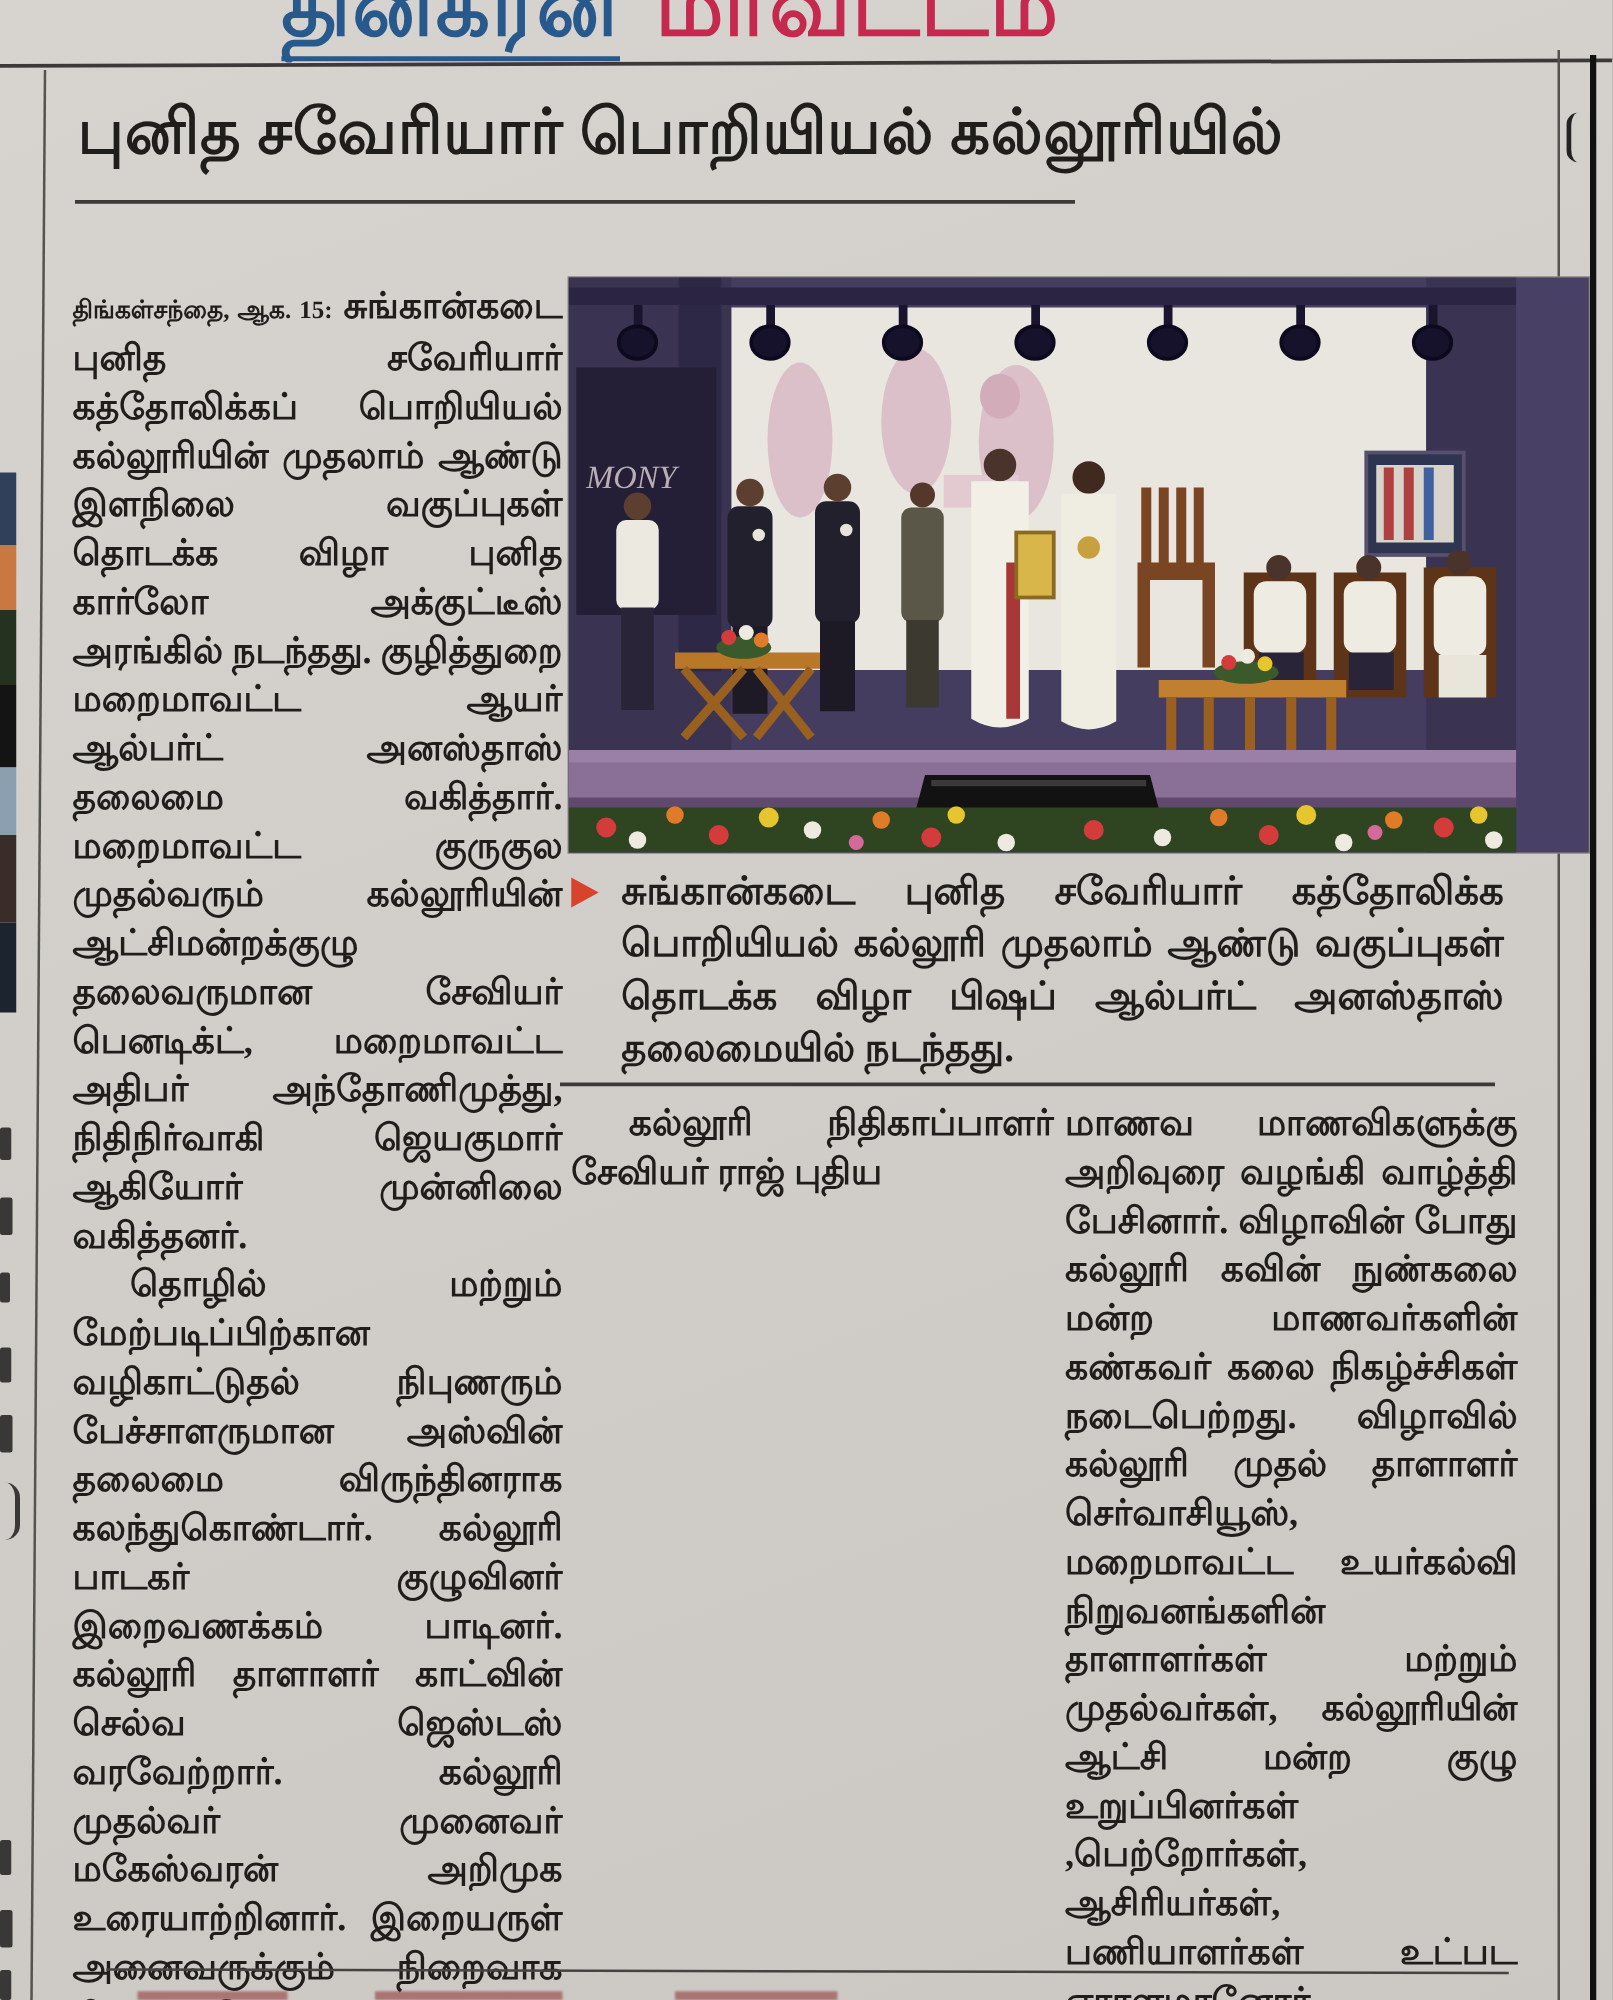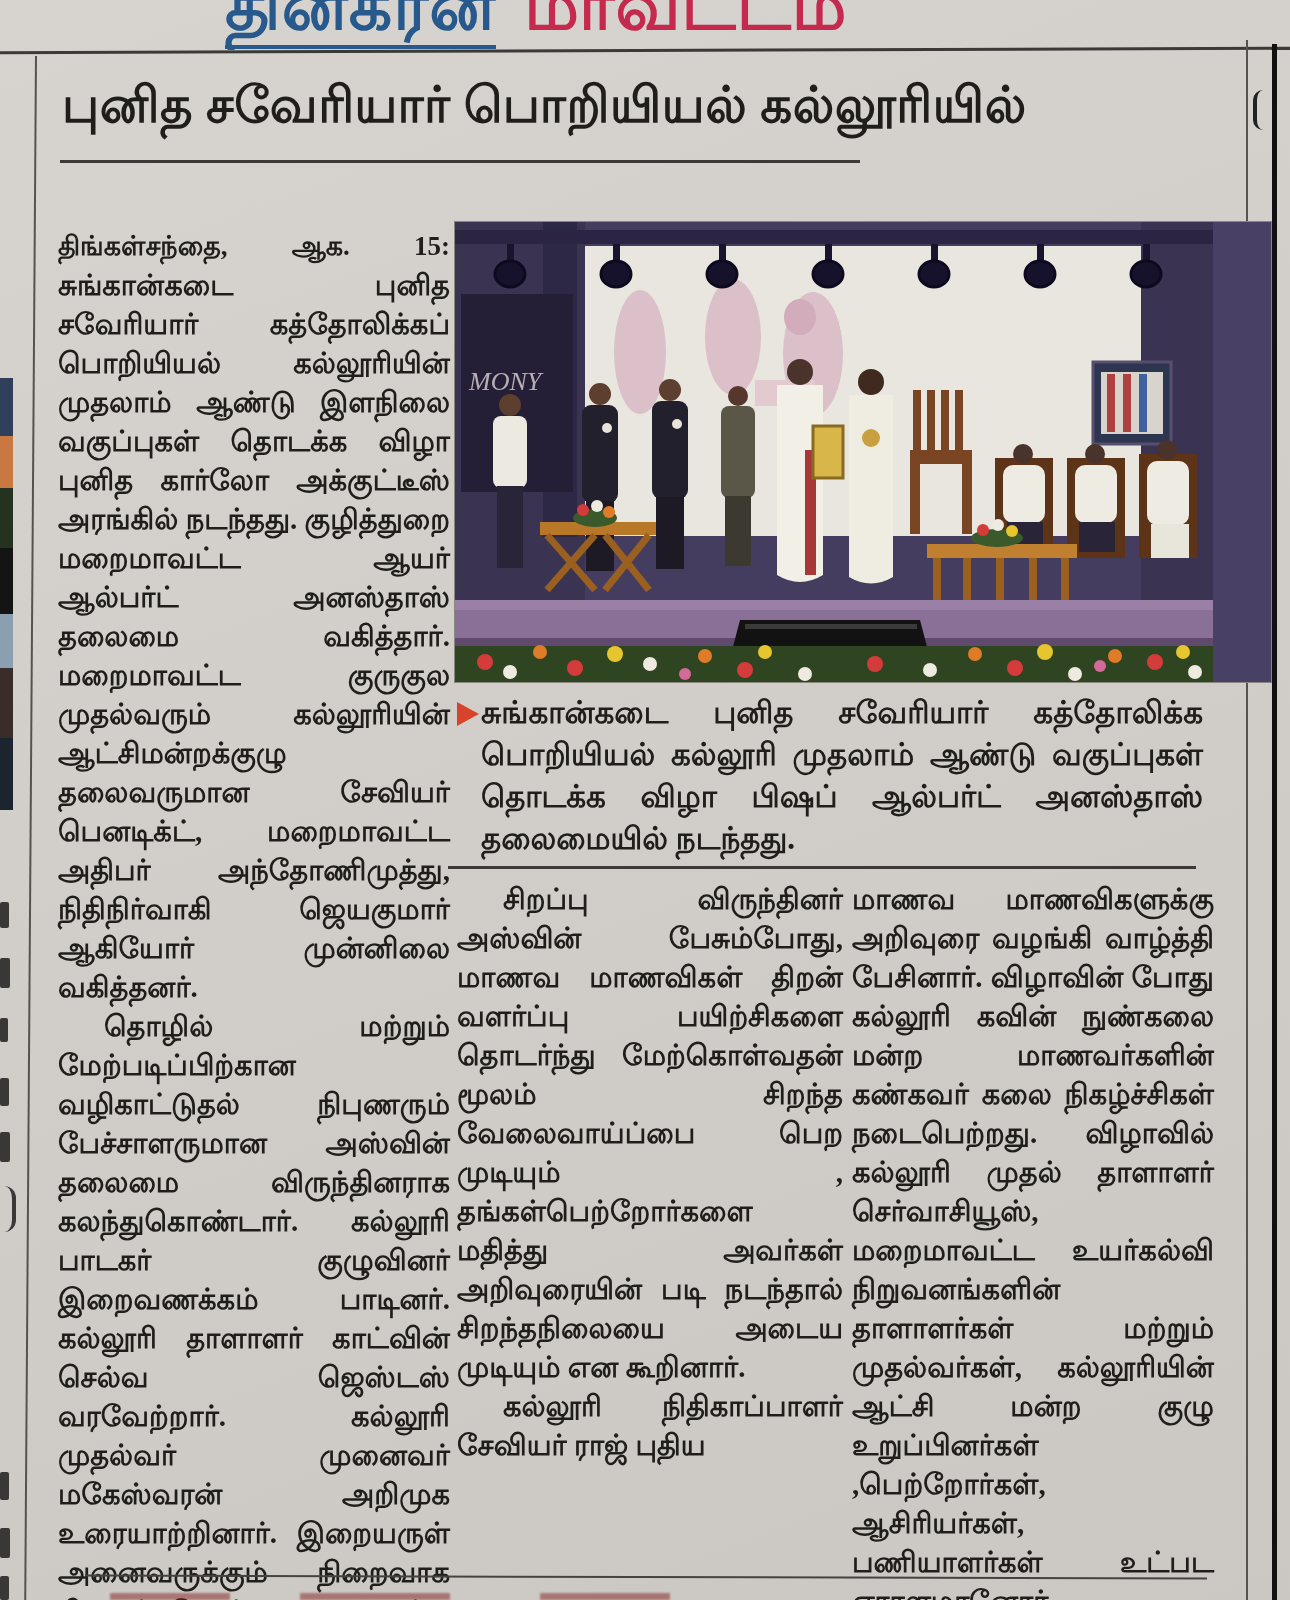--- a/index.html
+++ b/index.html
@@ -20,27 +20,27 @@
   #kicker{left:62px;top:76px;width:1000px;font-size:50px;font-weight:700;letter-spacing:0.5px;}
   #kicker-underline{left:60px;top:160px;width:800px;height:3px;background:#3b3a38;}
   #headline{left:52px;top:166px;width:1190px;font-size:64px;font-weight:800;letter-spacing:-1px;white-space:nowrap;}
   
   .bodycol{font-size:29px;line-height:39px;font-weight:600;text-align:justify;}
   .bodycol p{margin:0;}
   .bodycol p.indent{text-indent:46px;}
   #col-left{left:58px;top:226px;width:392px;}
   #col-middle{left:457px;top:880px;width:386px;}
   #col-right{left:852px;top:880px;width:362px;}
-  .dateline{font-weight:800;font-size:27px;}
+  .dateline{font-weight:800;font-size:20px;}
   
   #photo{left:455px;top:222px;width:816px;height:460px;background:#494066;box-shadow:0 0 0 1px #8a877f;}
   #caption{left:455px;top:692px;width:748px;font-size:31px;line-height:42px;font-weight:700;}
   #caption-bullet{position:absolute;left:2px;top:10px;width:0;height:0;
     border-left:22px solid #d8432c;border-top:12px solid transparent;border-bottom:12px solid transparent;}
-  #caption-text{display:block;margin-left:26px;text-align:justify;}
+  #caption-text{display:block;margin-left:42px;text-align:justify;}
   #caption-rule{left:448px;top:866px;width:748px;height:3px;background:#3b3a38;}
   #bottom-rule{left:85px;top:1576px;width:1122px;height:2px;background:#45433f;transform:rotate(0.15deg);}
   
   #rule-left{left:35px;top:56px;height:1544px;transform:rotate(0.4deg);transform-origin:top;}
   #rule-right{left:1246px;top:40px;height:1560px;}
   #adjacent-border{left:1272px;top:44px;width:5px;height:1556px;background:#111;}
   .frag{background:#3a3836;border-radius:2px;}
   .cfrag{border-radius:0;}
   .hint{background:#8c3030;opacity:.55;filter:blur(1px);}
 </style>
@@ -229,21 +229,20 @@
     <span id="caption-text">சுங்கான்கடை புனித சவேரியார் கத்தோலிக்க பொறியியல் கல்லூரி முதலாம் ஆண்டு வகுப்புகள் தொடக்க விழா பிஷப் ஆல்பர்ட் அனஸ்தாஸ் தலைமையில் நடந்தது.</span>
   </div>
   <div id="caption-rule" class="abs hrule"></div>
 
   <div id="col-left" class="abs bodycol">
     <p><span class="dateline">திங்கள்சந்தை, ஆக. 15:</span> <span>சுங்கான்கடை புனித சவேரியார் கத்தோலிக்கப் பொறியியல் கல்லூரியின் முதலாம் ஆண்டு இளநிலை வகுப்புகள் தொடக்க விழா புனித கார்லோ அக்குட்டீஸ் அரங்கில் நடந்தது. குழித்துறை மறைமாவட்ட ஆயர் ஆல்பர்ட் அனஸ்தாஸ் தலைமை வகித்தார். மறைமாவட்ட குருகுல முதல்வரும் கல்லூரியின் ஆட்சிமன்றக்குழு தலைவருமான சேவியர் பெனடிக்ட், மறைமாவட்ட அதிபர் அந்தோணிமுத்து, நிதிநிர்வாகி ஜெயகுமார் ஆகியோர் முன்னிலை வகித்தனர்.</span></p>
     <p class="indent">தொழில் மற்றும் மேற்படிப்பிற்கான வழிகாட்டுதல் நிபுணரும் பேச்சாளருமான அஸ்வின் தலைமை விருந்தினராக கலந்துகொண்டார். கல்லூரி பாடகர் குழுவினர் இறைவணக்கம் பாடினர். கல்லூரி தாளாளர் காட்வின் செல்வ ஜெஸ்டஸ் வரவேற்றார். கல்லூரி முதல்வர் முனைவர் மகேஸ்வரன் அறிமுக உரையாற்றினார். இறையருள் அனைவருக்கும் நிறைவாக கிடைக்கவேண்டி அனைத்து மத புனித நூல்கள் மாணவர்களால் வாசிக்கப்பட்டது. முதலா</p>
   </div>
 
   <div id="col-middle" class="abs bodycol">
-    <p class="indent">சிறப்பு விருந்தினர் அஸ்வின் பேசும்போது, மாணவ மாணவிகள் திறன் வளர்ப்பு பயிற்சிகளை தொடர்ந்து மேற்கொள்வதன் மூலம் சிறந்த வேலைவாய்ப்பை பெற முடியும் , தங்கள்பெற்றோர்களை மதித்து அவர்கள் அறிவுரையின் படி நடந்தால் சிறந்தநிலையை அடைய முடியும் என கூறினார்.</p>
     <p class="indent">கல்லூரி நிதிகாப்பாளர் சேவியர் ராஜ் புதிய</p>
   </div>
 
   <div id="col-right" class="abs bodycol">
     <p>மாணவ மாணவிகளுக்கு அறிவுரை வழங்கி வாழ்த்தி பேசினார். விழாவின் போது கல்லூரி கவின் நுண்கலை மன்ற மாணவர்களின் கண்கவர் கலை நிகழ்ச்சிகள் நடைபெற்றது. விழாவில் கல்லூரி முதல் தாளாளர் செர்வாசியூஸ், மறைமாவட்ட உயர்கல்வி நிறுவனங்களின் தாளாளர்கள் மற்றும் முதல்வர்கள், கல்லூரியின் ஆட்சி மன்ற குழு உறுப்பினர்கள் ,பெற்றோர்கள், ஆசிரியர்கள், பணியாளர்கள் உட்பட ஏராளமானோர் கலந்துகொண்டனர். துணை முதல்வர் முனைவர் கிறிஸ்டல் ஜெயசிங் நன்றி கூறினார்.</p>
   </div>
 
   <div id="bottom-rule" class="abs"></div>
 
   <div class="abs cfrag" style="left:0;top:378px;width:13px;height:58px;background:#30405a;"></div>

